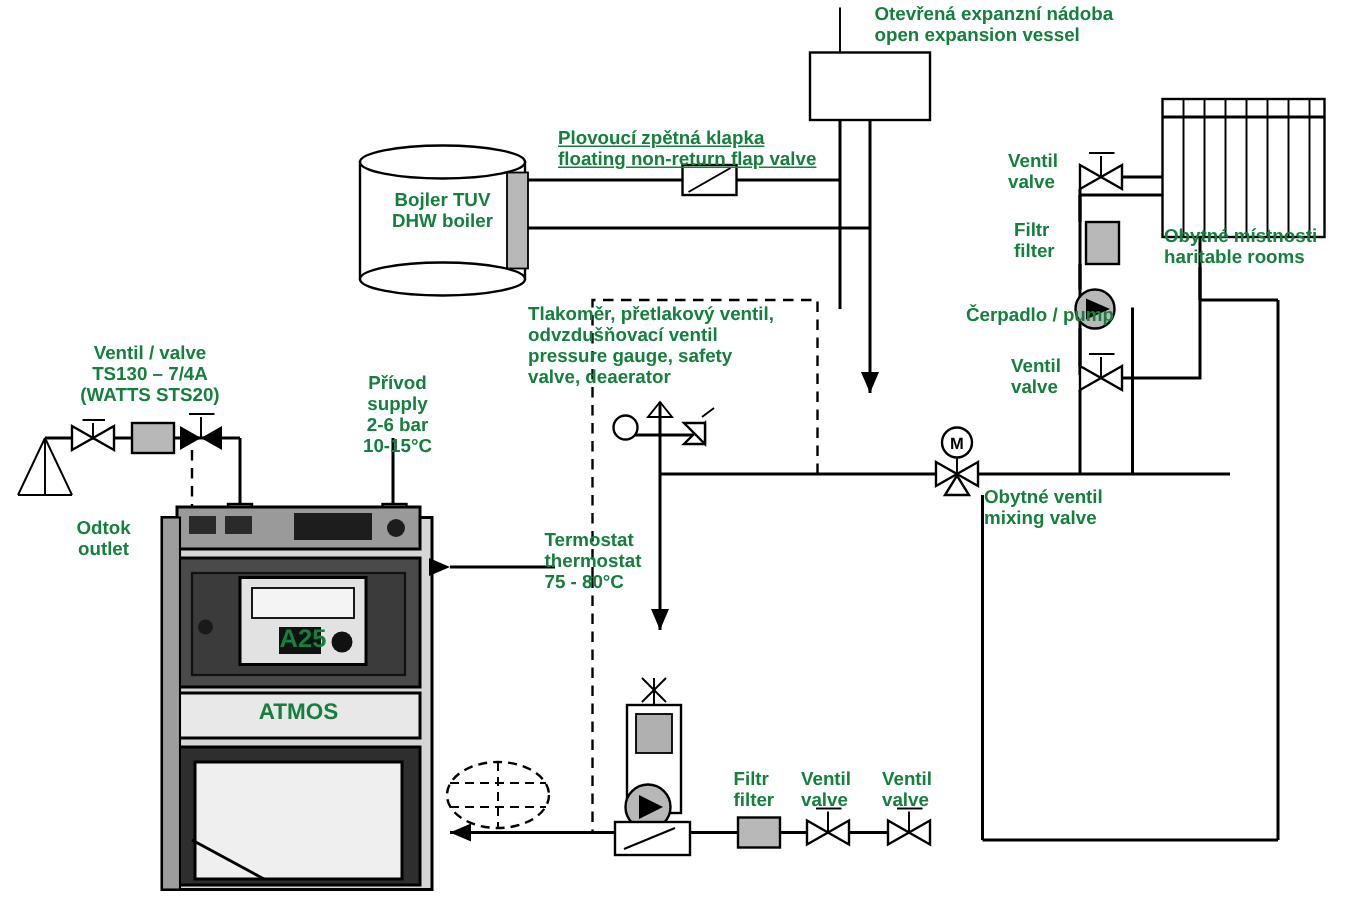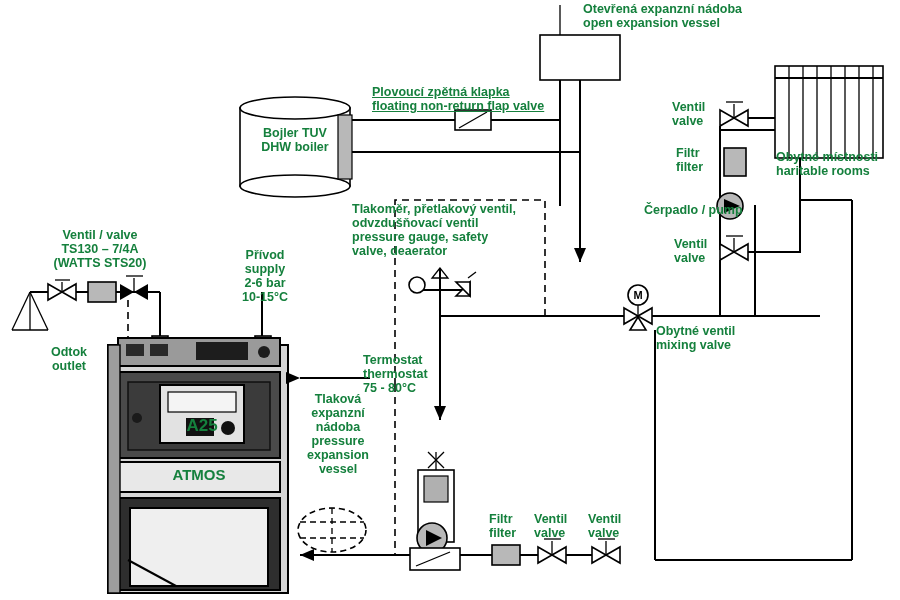--- a/index.html
+++ b/index.html
@@ -253,26 +253,20 @@
 (WATTS STS20)</div>
   <div class="lbl center" style="left:222px; top:248px; width:86px;">Přívod
 supply
 2-6 bar
 10-15°C</div>
   <div class="lbl center" style="left:38px; top:345px; width:62px;">Odtok
 outlet</div>
   <div class="lbl" style="left:363px; top:353px;">Termostat
 thermostat
 75 - 80°C</div>
-  <div class="lbl center" style="left:300px; top:392px; width:76px;">Tlaková
-expanzní
-nádoba
-pressure
-expansion
-vessel</div>
   <div class="lbl" style="left:612px; top:203px;margin-left:32px;">Čerpadlo / pump</div>
   <div class="lbl" style="left:672px; top:100px;">Ventil
 valve</div>
   <div class="lbl" style="left:676px; top:146px;">Filtr
 filter</div>
   <div class="lbl" style="left:776px; top:150px;">Obytné místnosti
 haritable rooms</div>
   <div class="lbl" style="left:674px; top:237px;">Ventil
 valve</div>
   <div class="lbl" style="left:656px; top:324px;">Obytné ventil

